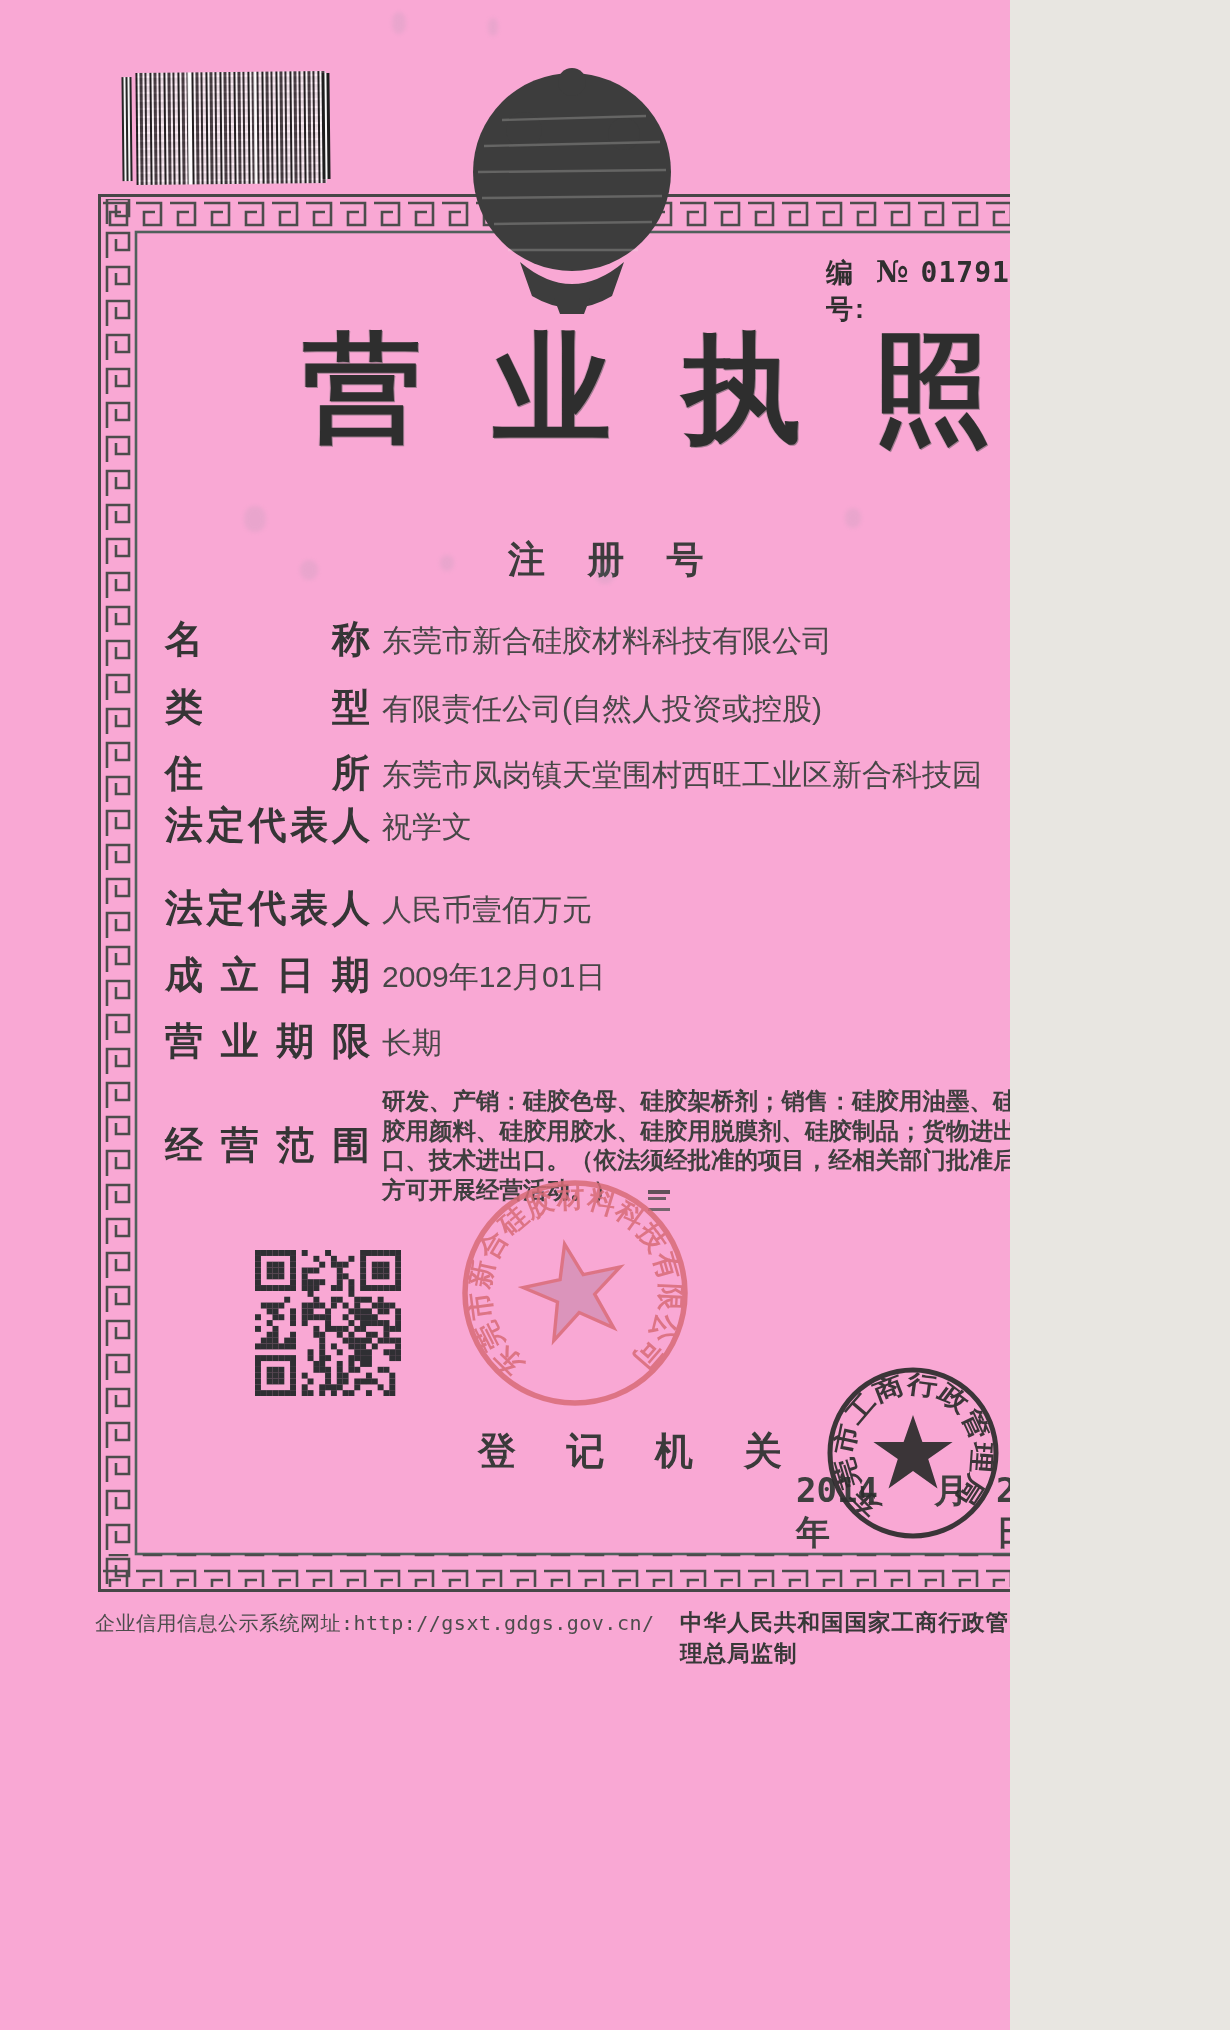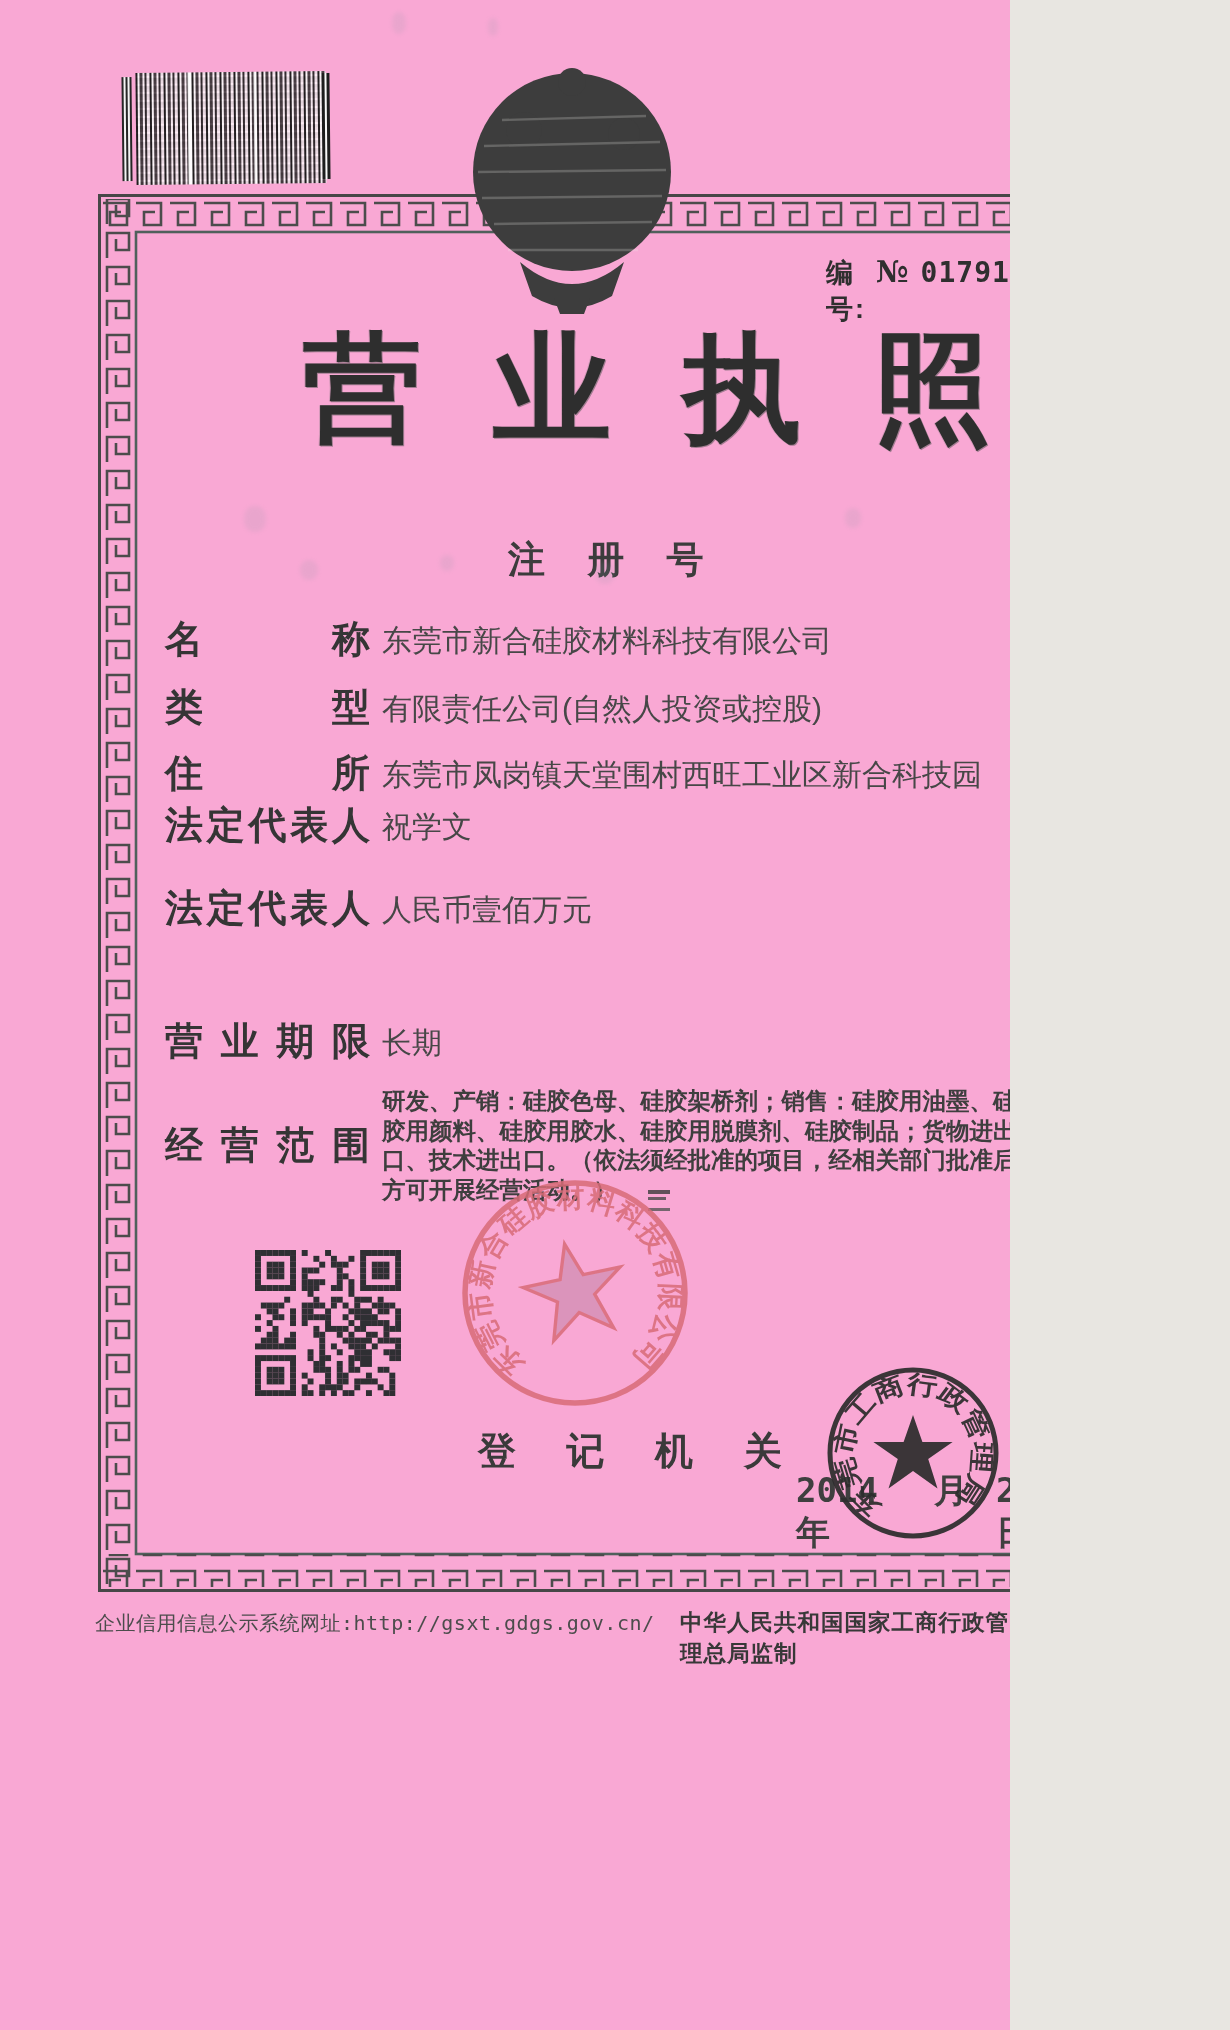--- a/index.html
+++ b/index.html
@@ -134,20 +134,24 @@
     <div class="label">住所</div>
     <div class="value small">东莞市凤岗镇天堂围村西旺工业区新合科技园</div>
   </div>
   <div class="row" style="top:804px">
     <div class="label">法定代表人</div>
     <div class="value">祝学文</div>
   </div>
   <div class="row" style="top:887px">
     <div class="label">法定代表人</div>
     <div class="value">人民币壹佰万元</div>
+  </div>
+  <div class="row" style="top:954px">
+    <div class="label">成立日期</div>
+    <div class="value">2009年12月01日</div>
   </div>
   <div class="row" style="top:1020px">
     <div class="label">营业期限</div>
     <div class="value">长期</div>
   </div>
   <div class="row" style="top:1084px">
     <div class="label">经营范围</div>
     <div class="value para">研发、产销：硅胶色母、硅胶架桥剂；销售：硅胶用油墨、硅胶用颜料、硅胶用胶水、硅胶用脱膜剂、硅胶制品；货物进出口、技术进出口。（依法须经批准的项目，经相关部门批准后方可开展经营活动。）</div>
   </div>
   <div class="scope-mark"></div>

